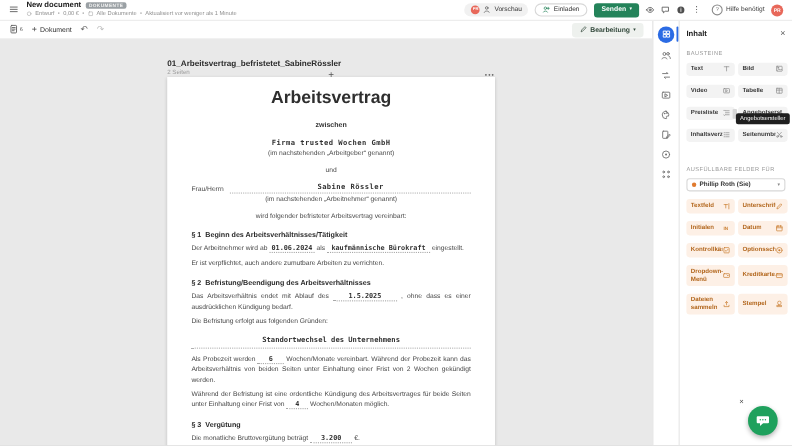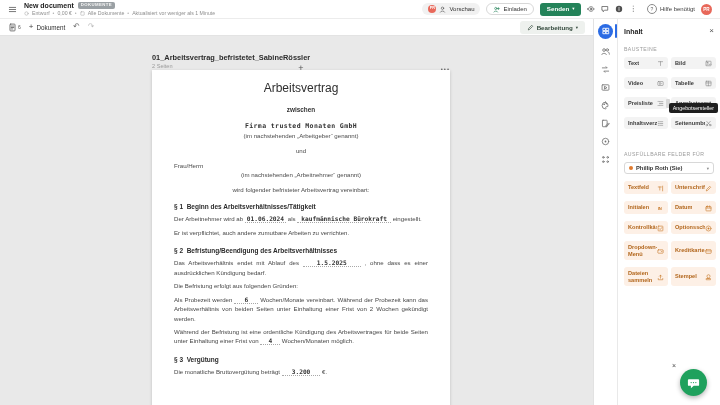--- a/index.html
+++ b/index.html
@@ -59,21 +59,21 @@
 
   
   .canvas{position:absolute;top:17px;left:0;right:0;bottom:0;background:#e9e9e9;overflow:hidden;}
   .dochead{position:absolute;left:152px;top:6px;width:298px;margin-top:12px;}
   .fname{font-size:7.4px;font-weight:bold;color:#2c2c2c;line-height:1;}
   .pcount{font-size:5.6px;color:#9a9a9a;margin-top:3px;line-height:1;}
   .addblock{position:absolute;left:50%;top:10px;transform:translateX(-50%);font-size:9px;color:#555;cursor:pointer;line-height:1;}
   .docmore{position:absolute;right:0;top:12px;font-size:6px;letter-spacing:1px;color:#666;cursor:pointer;line-height:1;}
   .page{position:absolute;left:152px;top:34px;width:298px;height:400px;background:#fff;
         box-shadow:0 1px 3px rgba(0,0,0,.18);box-sizing:border-box;padding:9px 22px 10px;color:#474747;}
-  .d-title{text-align:center;font-size:12px;font-weight:normal;color:#2e2e2e;margin:2px 0 11px;}
+  .d-title{text-align:center;font-size:16px;font-weight:bold;color:#2e2e2e;margin:2px 0 11px;}
   .d-cb{text-align:center;font-size:6.4px;font-weight:bold;color:#333;margin:6px 0;}
   .d-cm{text-align:center;font-family:"DejaVu Sans Mono",monospace;font-weight:bold;font-size:6.5px;letter-spacing:.4px;color:#333;margin:9px 0 2px;}
   .d-c{text-align:center;font-size:6.1px;color:#4a4a4a;margin:2px 0;}
   .d-und{margin:8px 0 7px;}
   .d-intro{margin-top:8px;}
   .d-name{display:flex;align-items:flex-end;margin:8px 0 2px;font-size:6.1px;}
   .nlab{color:#4a4a4a;padding-right:6px;}
   .nval{flex:1;text-align:center;border-bottom:1px dotted #b3b3b3;font-family:"DejaVu Sans Mono",monospace;
         font-weight:bold;font-size:6.5px;letter-spacing:.4px;color:#333;padding-bottom:1px;}
   .d-h{font-size:6.5px;font-weight:bold;color:#2b2b2b;margin:10px 0 3px;white-space:pre-wrap;}
@@ -237,34 +237,36 @@
       <div class="canvas">
         <div class="dochead">
           <div class="fname">01_Arbeitsvertrag_befristetet_SabineRössler</div>
           <div class="pcount">2 Seiten</div>
           <span class="addblock">+</span>
           <span class="docmore">•••</span>
         </div>
         <div class="page" id="doc-body">
             <div class="d-title">Arbeitsvertrag</div>
             <div class="d-cb">zwischen</div>
-            <div class="d-cm">Firma trusted Monaten GmbH</div>
+            <div class="d-cm">Firma trusted Wochen GmbH</div>
             <div class="d-c">(im nachstehenden „Arbeitgeber“ genannt)</div>
             <div class="d-c d-und">und</div>
             <div class="d-name">
               <span class="nlab">Frau/Herrn</span>
+              <span class="nval">Sabine Rössler</span>
             </div>
             <div class="d-c">(im nachstehenden „Arbeitnehmer“ genannt)</div>
             <div class="d-c d-intro">wird folgender befristeter Arbeitsvertrag vereinbart:</div>
             <div class="d-h">§ 1  Beginn des Arbeitsverhältnisses/Tätigkeit</div>
             <p class="d-p"><span>Der Arbeitnehmer wird ab </span><span class="fill" style="padding: 0px 2px;">01.06.2024</span><span> als </span><span class="fill" style="padding: 0px 4px;">kaufmännische Bürokraft</span><span> eingestellt.</span></p>
             <p class="d-p"><span>Er ist verpflichtet, auch andere zumutbare Arbeiten zu verrichten.</span></p>
             <div class="d-h">§ 2  Befristung/Beendigung des Arbeitsverhältnisses</div>
             <p class="d-p"><span>Das Arbeitsverhältnis endet mit Ablauf des </span><span class="fill" style="padding: 0px 14px;">1.5.2025</span><span> , ohne dass es einer ausdrücklichen Kündigung bedarf.</span></p>
             <p class="d-p"><span>Die Befristung erfolgt aus folgenden Gründen:</span></p>
+            <div class="d-cmu">Standortwechsel des Unternehmens</div>
             <p class="d-p"><span>Als Probezeit werden </span><span class="fill" style="padding: 0px 10px;">6</span><span> Wochen/Monate vereinbart. Während der Probezeit kann das Arbeitsverhältnis von beiden Seiten unter Einhaltung einer Frist von 2 Wochen gekündigt werden.</span></p>
             <p class="d-p"><span>Während der Befristung ist eine ordentliche Kündigung des Arbeitsvertrages für beide Seiten unter Einhaltung einer Frist von </span><span class="fill" style="padding: 0px 8px;">4</span><span> Wochen/Monaten möglich.</span></p>
             <div class="d-h">§ 3  Vergütung</div>
             <p class="d-p"><span>Die monatliche Bruttovergütung beträgt </span><span class="fill" style="padding: 0px 10px;">3.200</span><span> €.</span></p>
             <p class="d-p d-tight"></p>
           </div>
       </div>
     </div>
 
     <aside class="rail" id="rail">

